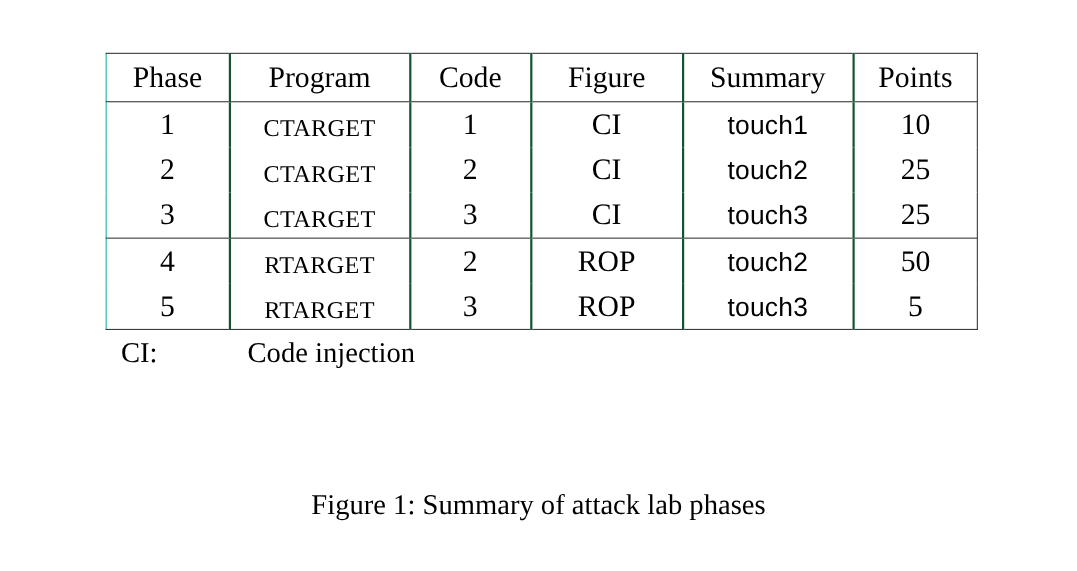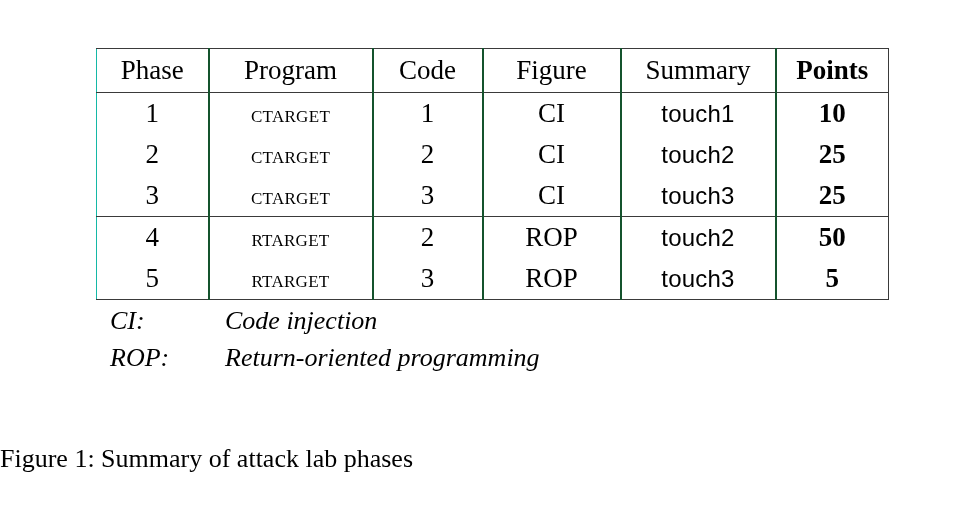--- a/index.html
+++ b/index.html
@@ -50,21 +50,21 @@
     text-align: center;
     vertical-align: middle;
     padding: 0;
     border-left: 2px solid #14532d;
     border-right: 1px solid #3a3a3a;
     font-weight: normal;
   }
   #phase-table th:first-child,
   #phase-table td:first-child { border-left: 1px solid #14b8a6; }
   #phase-table th:last-child,
-  #phase-table td:last-child  { border-right: 1px solid #3a3a3a; font-weight: bold; }
+  #phase-table td:last-child  { border-right: 1px solid #3a3a3a; }
 
   
   #phase-table thead th {
     height: 43px;
     border-top: 1px solid #3a3a3a;
     border-bottom: 1px solid #3a3a3a;
   }
   #phase-table tbody td {
     height: 41px;
   }
@@ -72,40 +72,39 @@
     border-bottom: 1px solid #3a3a3a;
   }
   #phase-table tbody.grp-rop tr:last-child td {
     border-bottom: 1px solid #3a3a3a;
   }
 
   
   .sc {
     font-variant: small-caps;
     text-transform: lowercase;
-    font-size: 24px;
+    font-size: 31px;
     letter-spacing: 0.3px;
   }
   .sc::first-letter { font-size: 1em; }
 
   
   .tt {
     font-family: Liberation Sans, sans-serif;
     font-size: 24px;
     letter-spacing: 0.2px;
   }
 
   
   #legend {
     position: absolute;
     left: 110px;
     top: 302px;
     font-size: 26px;
     line-height: 37px;
-    font-style: italic;
   }
   #legend .legend-row {
     display: flex;
     align-items: baseline;
     height: 37px;
   }
   #legend .legend-key {
     width: 115px;
     flex: 0 0 115px;
     text-align: left;
@@ -115,20 +114,21 @@
     text-align: center;
     white-space: nowrap;
   }
 
   
   #caption {
     position: absolute;
     left: 0;
     top: 443px;
     width: 979px;
+    text-align: center;
     font-size: 26px;
     line-height: 32px;
     white-space: nowrap;
   }
 </style>
 </head>
 <body>
 
 <div id="figure">
 
@@ -197,21 +197,17 @@
         <td>5</td>
       </tr>
     </tbody>
   </table>
 
   <div id="legend">
     <div class="legend-row">
       <span class="legend-key">CI:</span>
       <span class="legend-desc">Code injection</span>
     </div>
-    <div class="legend-row">
-      <span class="legend-key">ROP:</span>
-      <span class="legend-desc">Return-oriented programming</span>
-    </div>
   </div>
 
   <div id="caption">Figure 1: Summary of attack lab phases</div>
 
 </div>
 
 </body></html>

